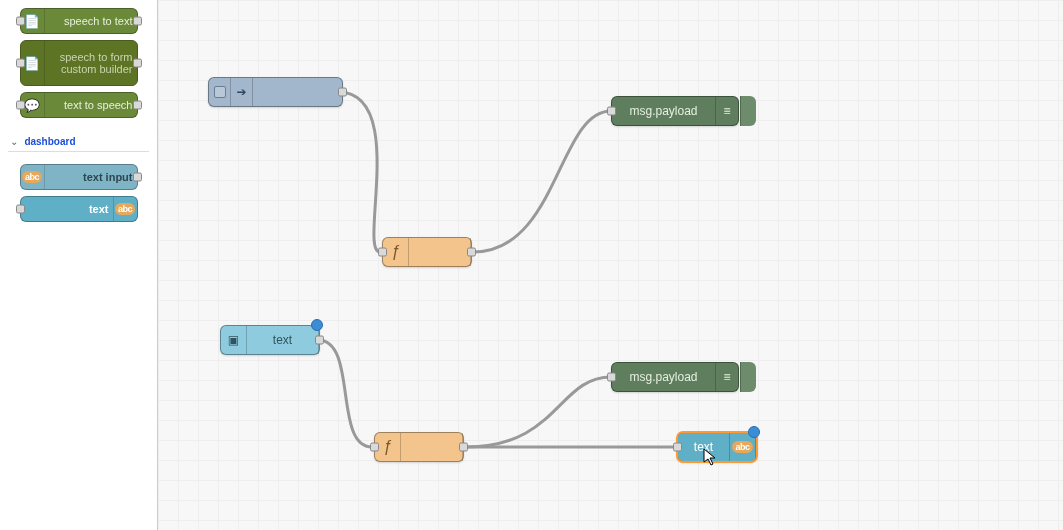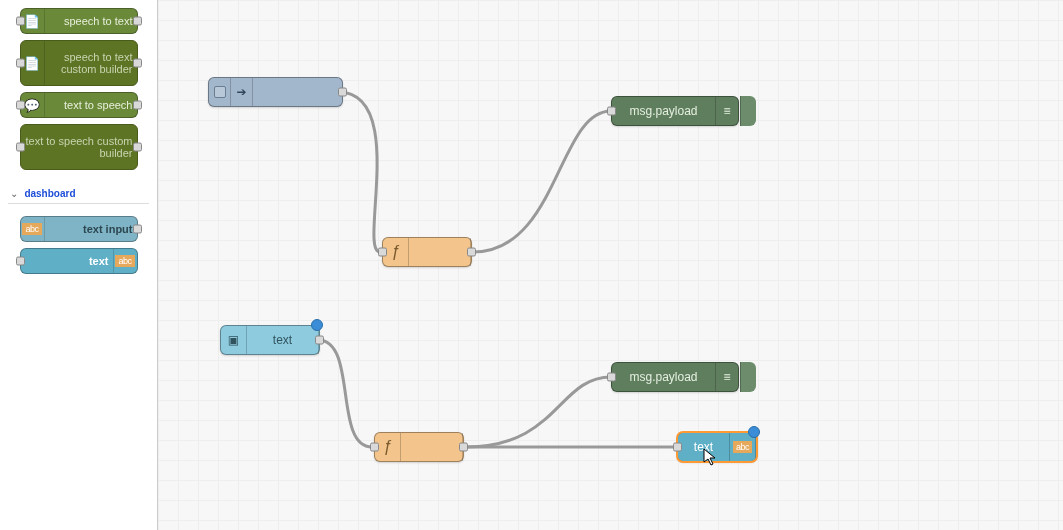--- a/index.html
+++ b/index.html
@@ -70,25 +70,25 @@
   .pal-olive .pn-label { color: #c9d4b0; }
   .pal-olive .pn-icon  { color: #c9d4b0; }
   .pal-blue   { background: #7fb4c6; }
   .pal-blue .pn-label { color: #2d4750; font-weight: bold; }
   .pal-blue .pn-icon  { color: #4b6b77; }
   .pal-blue2  { background: #5fb0c7; }
   .pal-blue2 .pn-label { color: #fff; font-weight: bold; }
   .pal-blue2 .pn-icon  { color: #cfe9f0; }
   .abc {
     font-size: 9px;
-    font-weight: normal;
+    font-weight: bold;
     background: #e6a85a;
     color: #fff;
     padding: 1px 3px;
-    border-radius: 0;
+    border-radius: 6px;
     letter-spacing: -0.5px;
   }
   .category-header {
     display: flex;
     align-items: center;
     gap: 6px;
     margin-top: 14px;
     padding: 4px 2px;
     border-bottom: 1px solid #ddd;
     cursor: pointer;
@@ -184,36 +184,31 @@
   <div class="palette-node pal-green">
     <span class="port left"></span>
     <div class="pn-icon">📄</div>
     <div class="pn-label">speech to text</div>
     <span class="port right"></span>
   </div>
 
   <div class="palette-node pal-olive tall">
     <span class="port left"></span>
     <div class="pn-icon">📄</div>
-    <div class="pn-label">speech to text custom builder</div>
+    <div class="pn-label">speech to form custom builder</div>
     <span class="port right"></span>
   </div>
 
   <div class="palette-node pal-green">
     <span class="port left"></span>
     <div class="pn-icon">💬</div>
     <div class="pn-label">text to speech</div>
     <span class="port right"></span>
   </div>
 
-  <div class="palette-node pal-olive tall">
-    <span class="port left"></span>
-    <div class="pn-label">text to speech custom builder</div>
-    <span class="port right"></span>
-  </div>
 
   <div class="category-header">
     <span class="chev">⌄</span>
     <span class="cat-label">dashboard</span>
   </div>
 
   <div class="palette-node pal-blue" style="margin-top:12px">
     <div class="pn-icon">
         <span class="abc">abc</span>
       </div>

